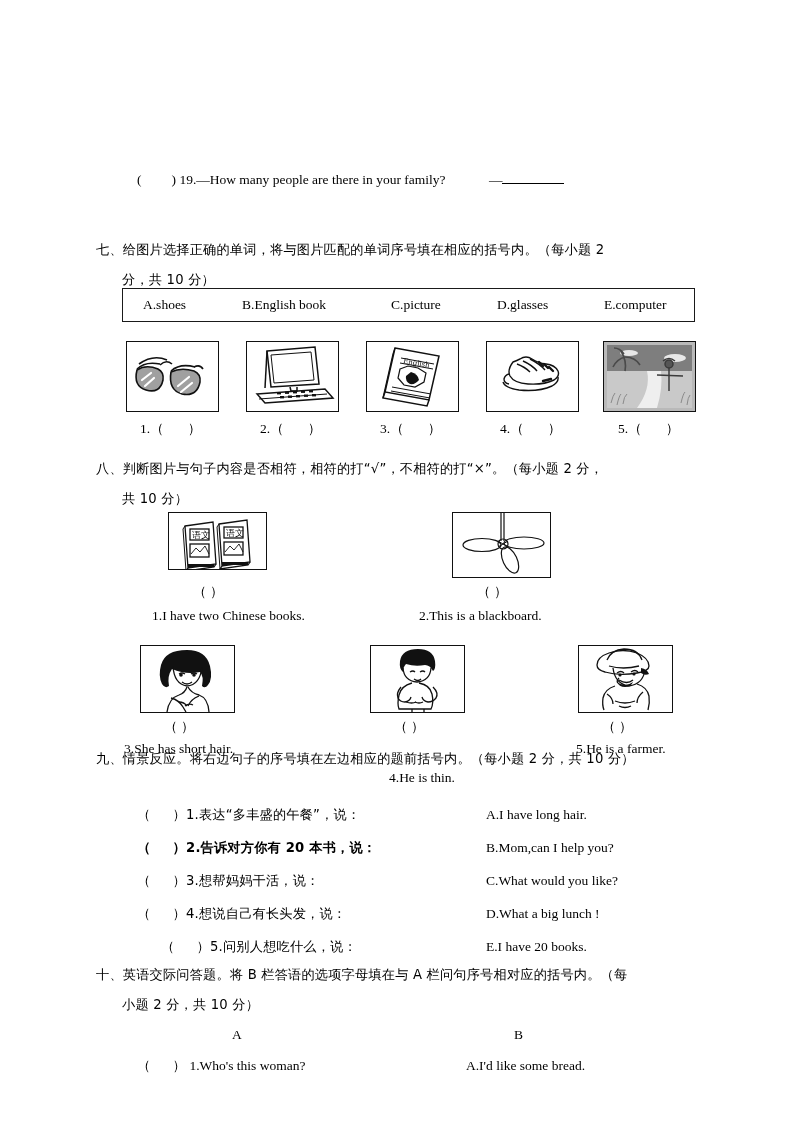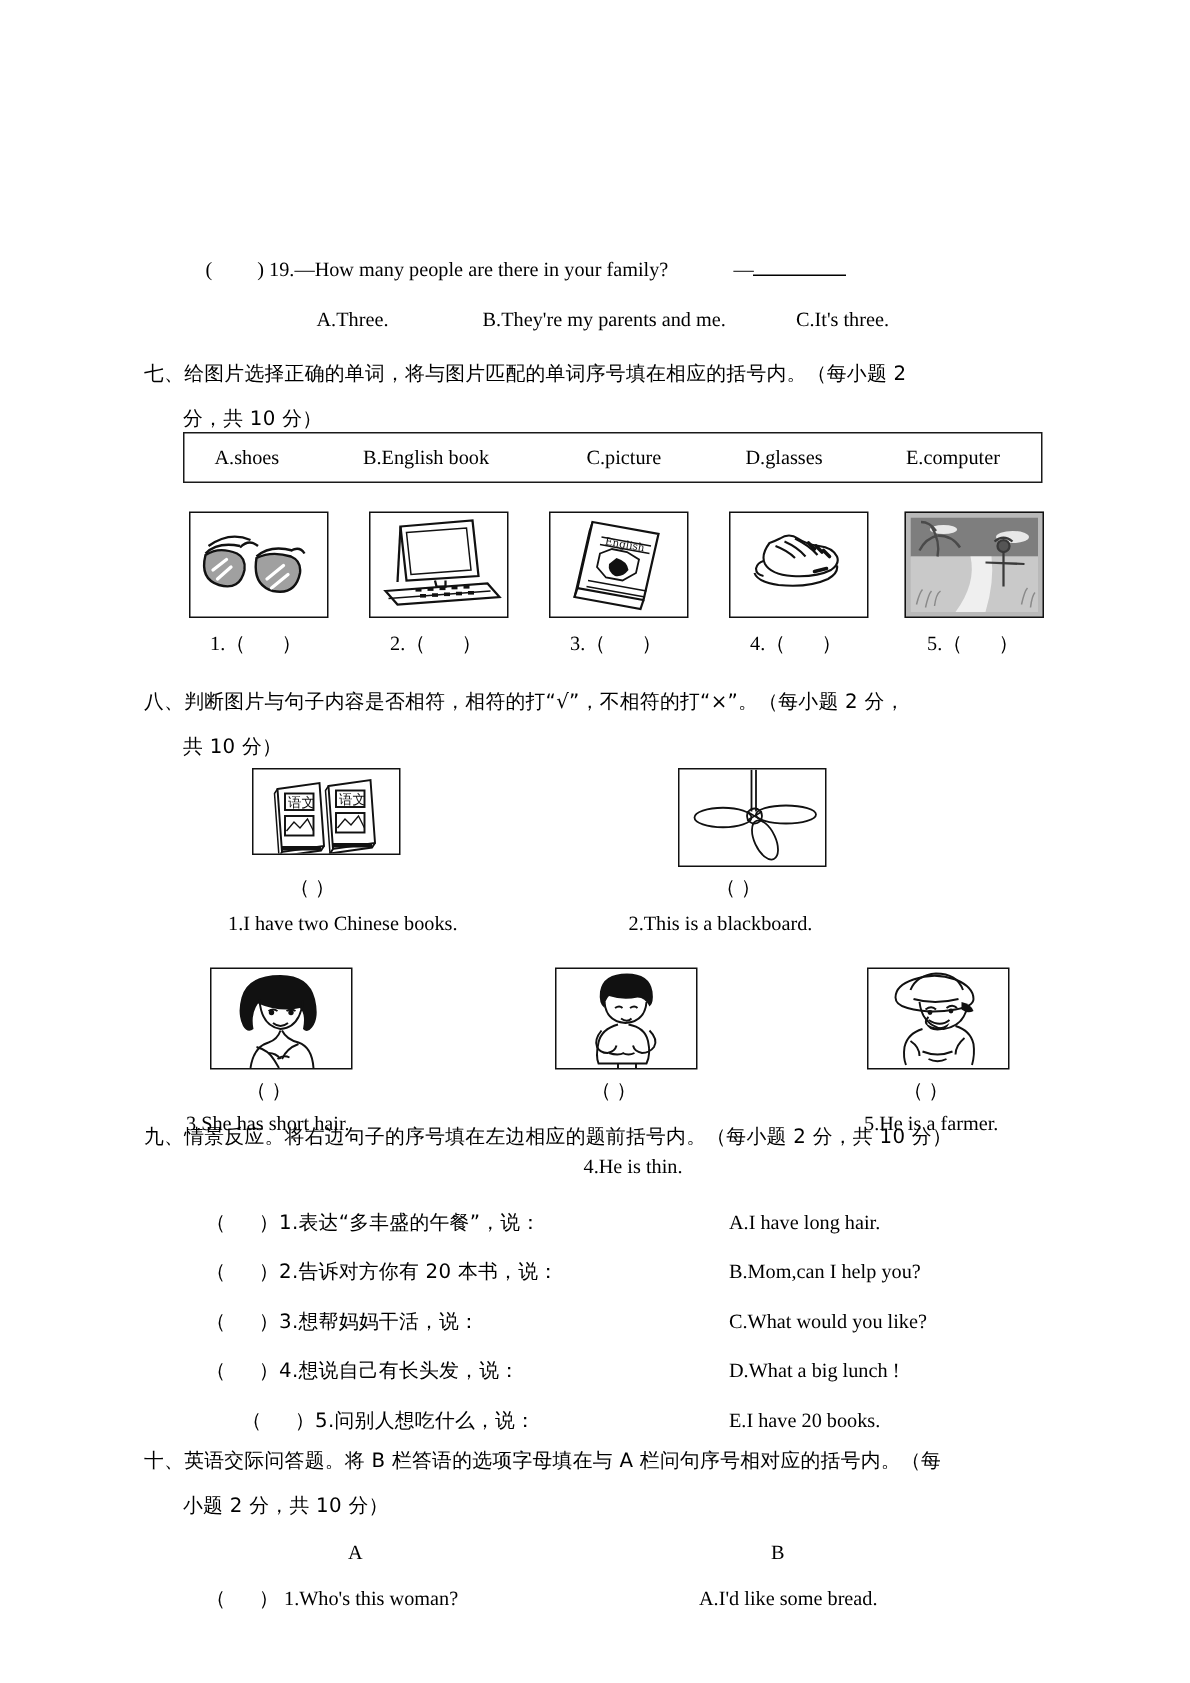--- a/index.html
+++ b/index.html
@@ -101,27 +101,20 @@
 <div class="page">
 
 
 
   <div class="row en" style="left:137px; top:172px;">
     <span class="paren">(</span><span class="blankspace"></span><span>)</span>
     <span>19.</span><span>—</span><span>How many people are there in your family?</span>
     <span style="display:inline-block;width:40px;"></span><span>—</span><span class="ul" style="width:62px;"></span>
   </div>
 
-  <div class="row en" style="left:211px; top:206px;">
-    <span>A.Three.</span>
-    <span style="display:inline-block;width:56px;"></span>
-    <span>B.They're my parents and me.</span>
-    <span style="display:inline-block;width:40px;"></span>
-    <span>C.It's three.</span>
-  </div>
 
   <div class="row cn" style="left:96px; top:243px;">七、给图片选择正确的单词，将与图片匹配的单词序号填在相应的括号内。（每小题 2</div>
   <div class="row cn" style="left:122px; top:273px;">分，共 10 分）</div>
 
   <div class="wordbank" style="left:122px; top:288px; width:573px; height:34px;">
     <span class="wb-item en" style="left:20px;">A.shoes</span>
     <span class="wb-item en" style="left:119px;">B.English book</span>
     <span class="wb-item en" style="left:268px;">C.picture</span>
     <span class="wb-item en" style="left:374px;">D.glasses</span>
     <span class="wb-item en" style="left:481px;">E.computer</span>
@@ -365,21 +358,21 @@
     </svg>
   </div>
   <div class="paren-only en" style="left:602px; top:718px;">（        ）</div>
   <div class="caption en" style="left:576px; top:741px;">5.He is a farmer.</div>
 
   <div class="row cn" style="left:96px; top:752px;">九、情景反应。将右边句子的序号填在左边相应的题前括号内。（每小题 2 分，共 10 分）</div>
 
   <div class="row en" style="left:137px; top:808px;">
     <span>（</span><span style="display:inline-block;width:22px;"></span><span>）</span><span class="cn">1.表达“多丰盛的午餐”，说：</span>
   </div>
-  <div class="row en" style="left:137px; top:841px;">
+  <div class="row en" style="left:137px; top:841px;font-weight:bold;">
     <span>（</span><span style="display:inline-block;width:22px;"></span><span>）</span><span class="cn">2.告诉对方你有 20 本书，说：</span>
   </div>
   <div class="row en" style="left:137px; top:874px;">
     <span>（</span><span style="display:inline-block;width:22px;"></span><span>）</span><span class="cn">3.想帮妈妈干活，说：</span>
   </div>
   <div class="row en" style="left:137px; top:907px;">
     <span>（</span><span style="display:inline-block;width:22px;"></span><span>）</span><span class="cn">4.想说自己有长头发，说：</span>
   </div>
   <div class="row en" style="left:137px; top:940px;margin-left:24px;">
     <span>（</span><span style="display:inline-block;width:22px;"></span><span>）</span><span class="cn">5.问别人想吃什么，说：</span>

